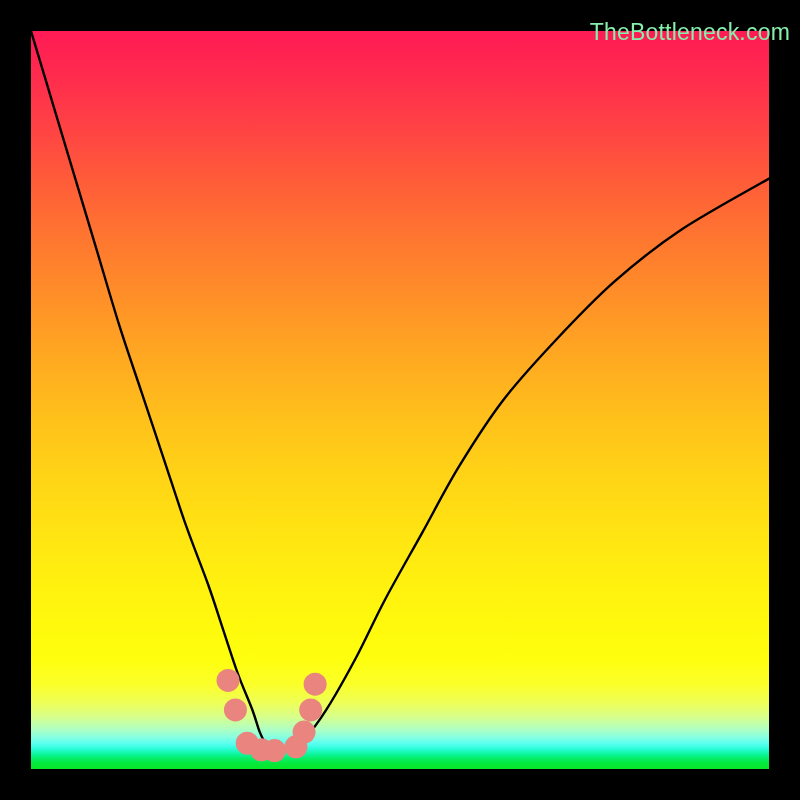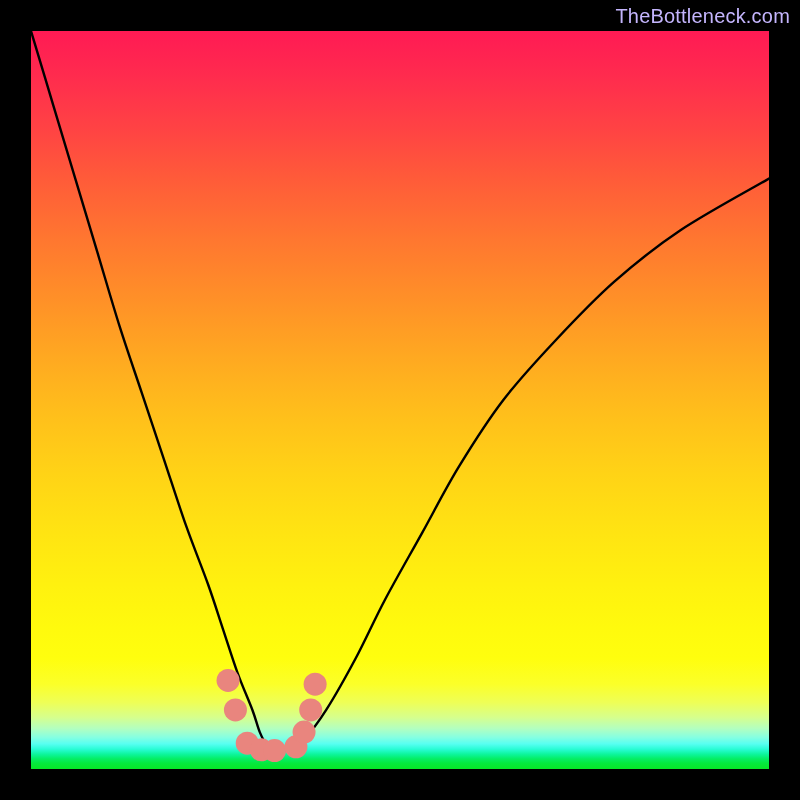--- a/index.html
+++ b/index.html
@@ -59,24 +59,24 @@
   .curve {
     position: absolute;
     inset: 0;
   }
   .markers {
     position: absolute;
     inset: 0;
   }
   .watermark {
     position: absolute;
-    top: 5px;
+    top: 19px;
     right: 10px;
-    color: #c4b5fd;
-    font-size: 20px;
+    color: #86efac;
+    font-size: 23px;
     font-weight: 500;
     letter-spacing: 0.2px;
     user-select: none;
   }
 </style>
 </head>
 <body>
 
 <div class="stage">
   <div class="plot">

